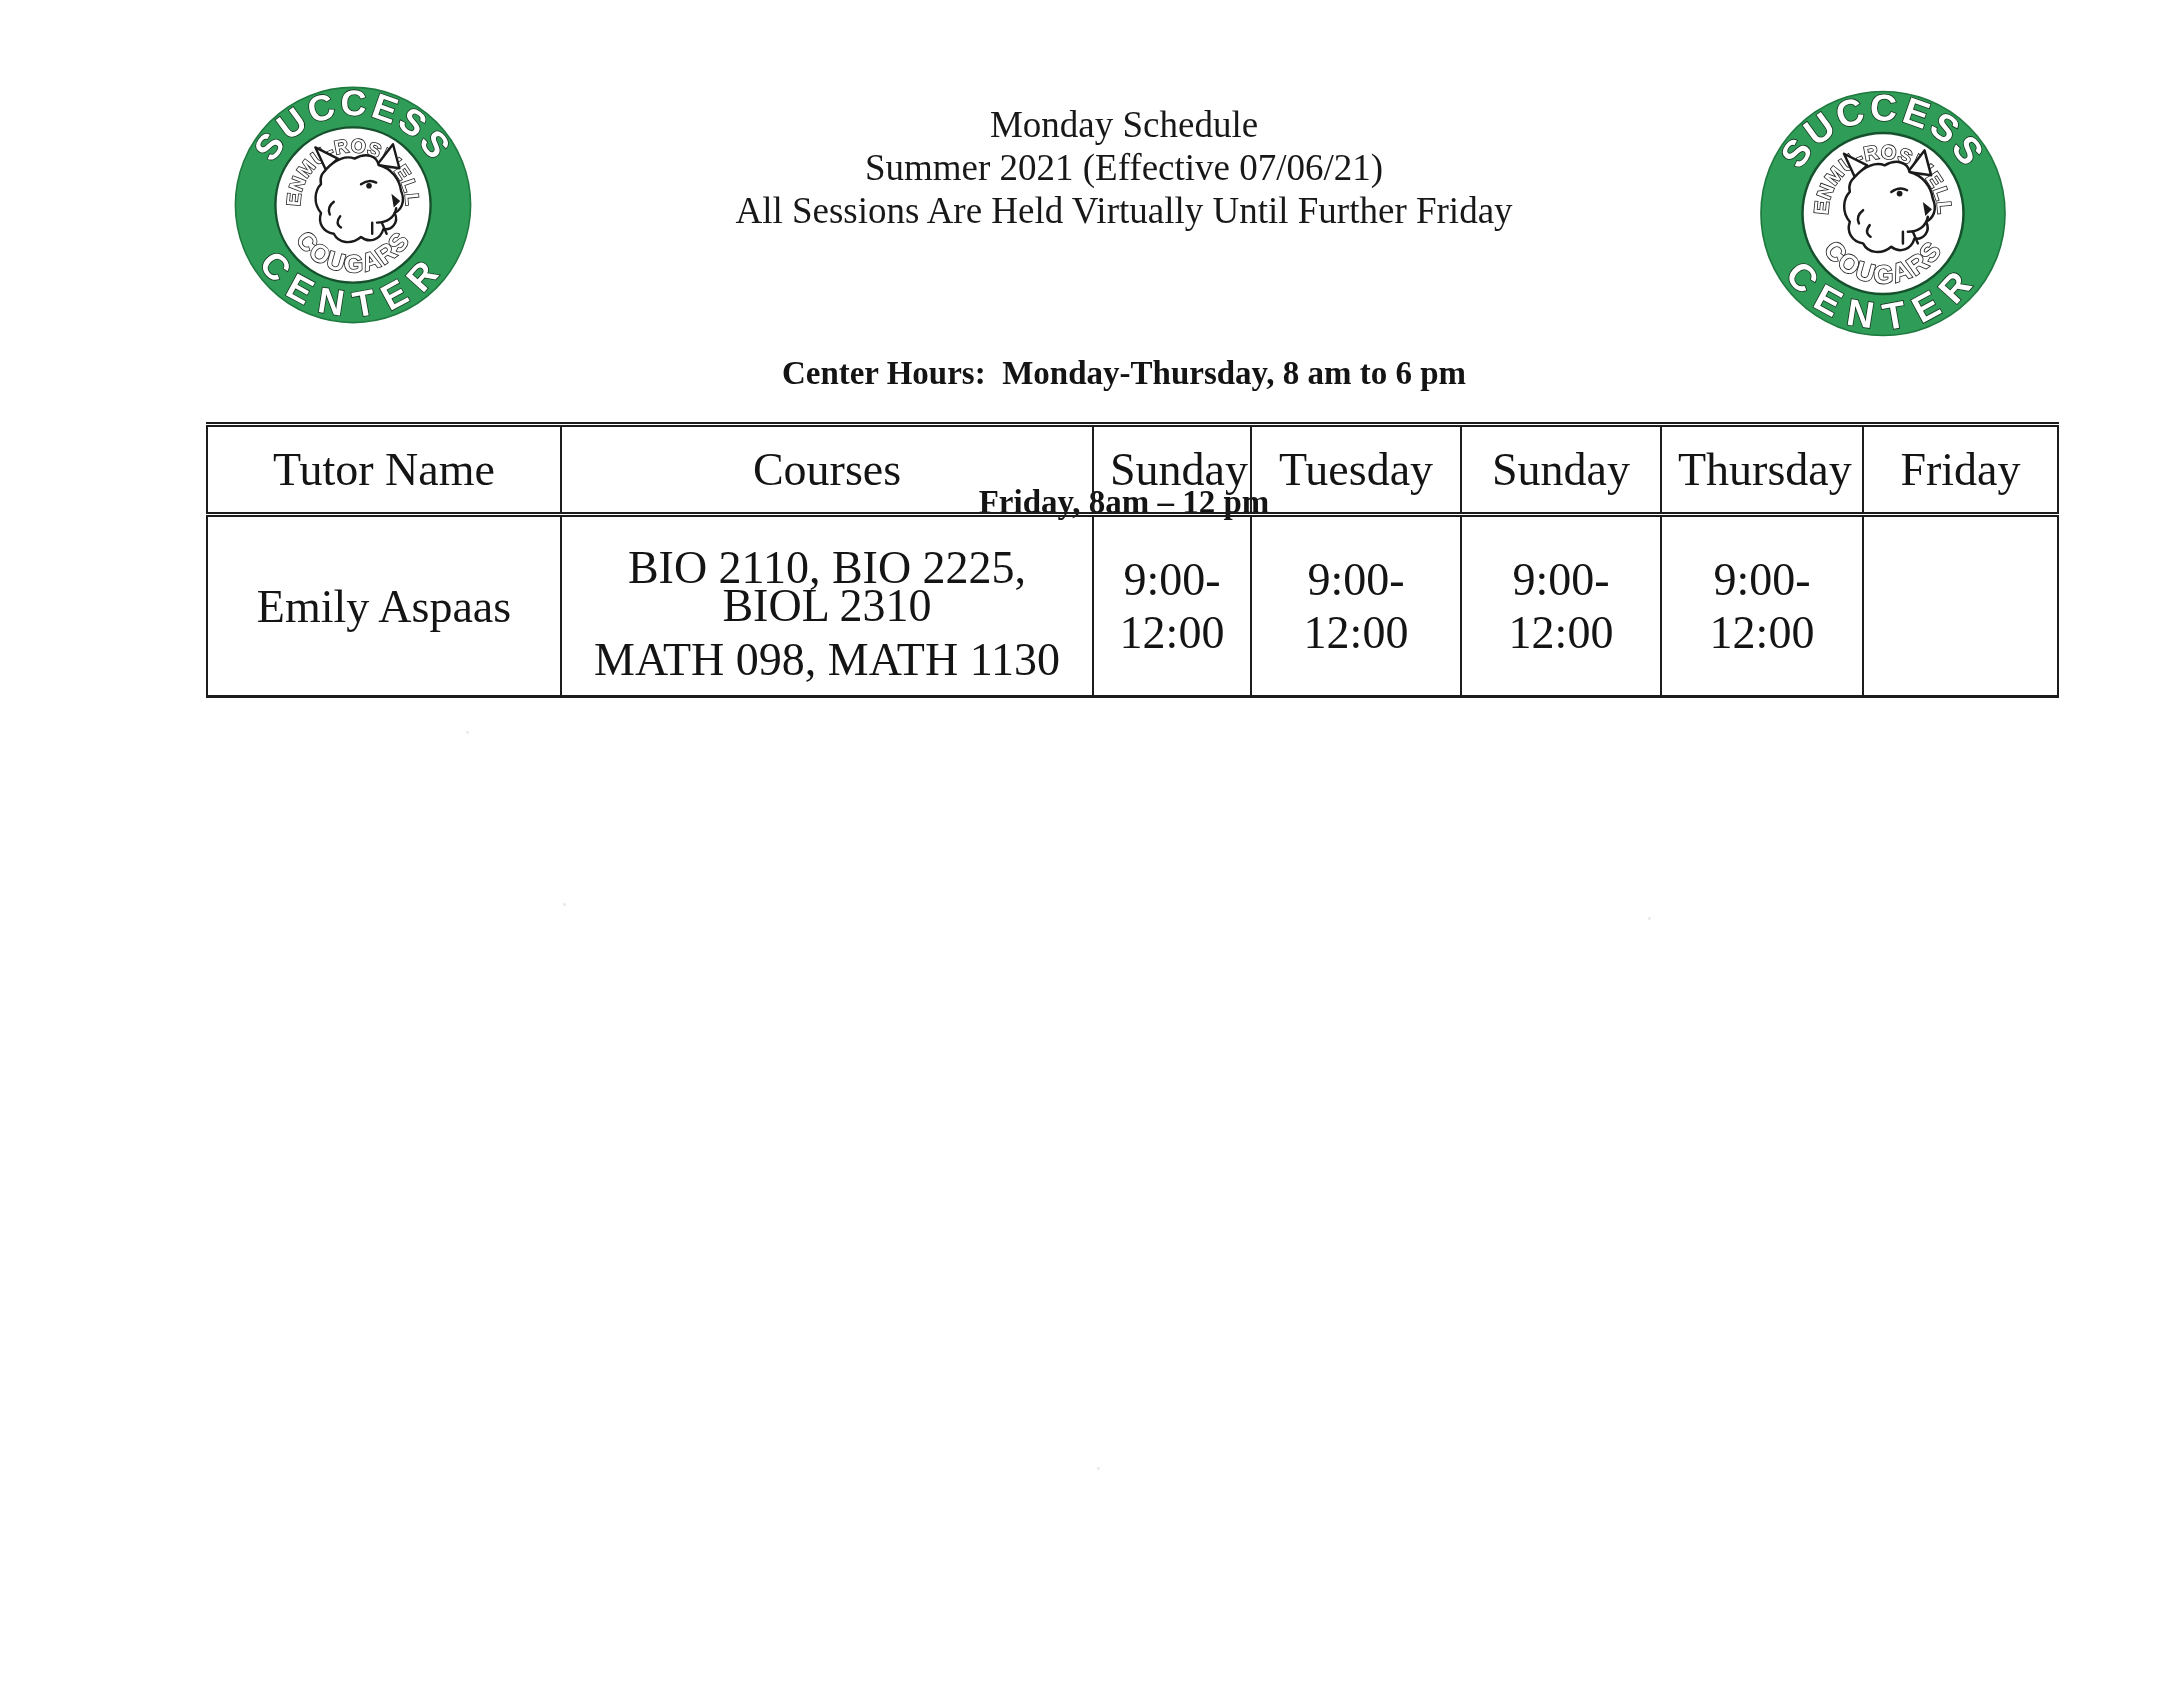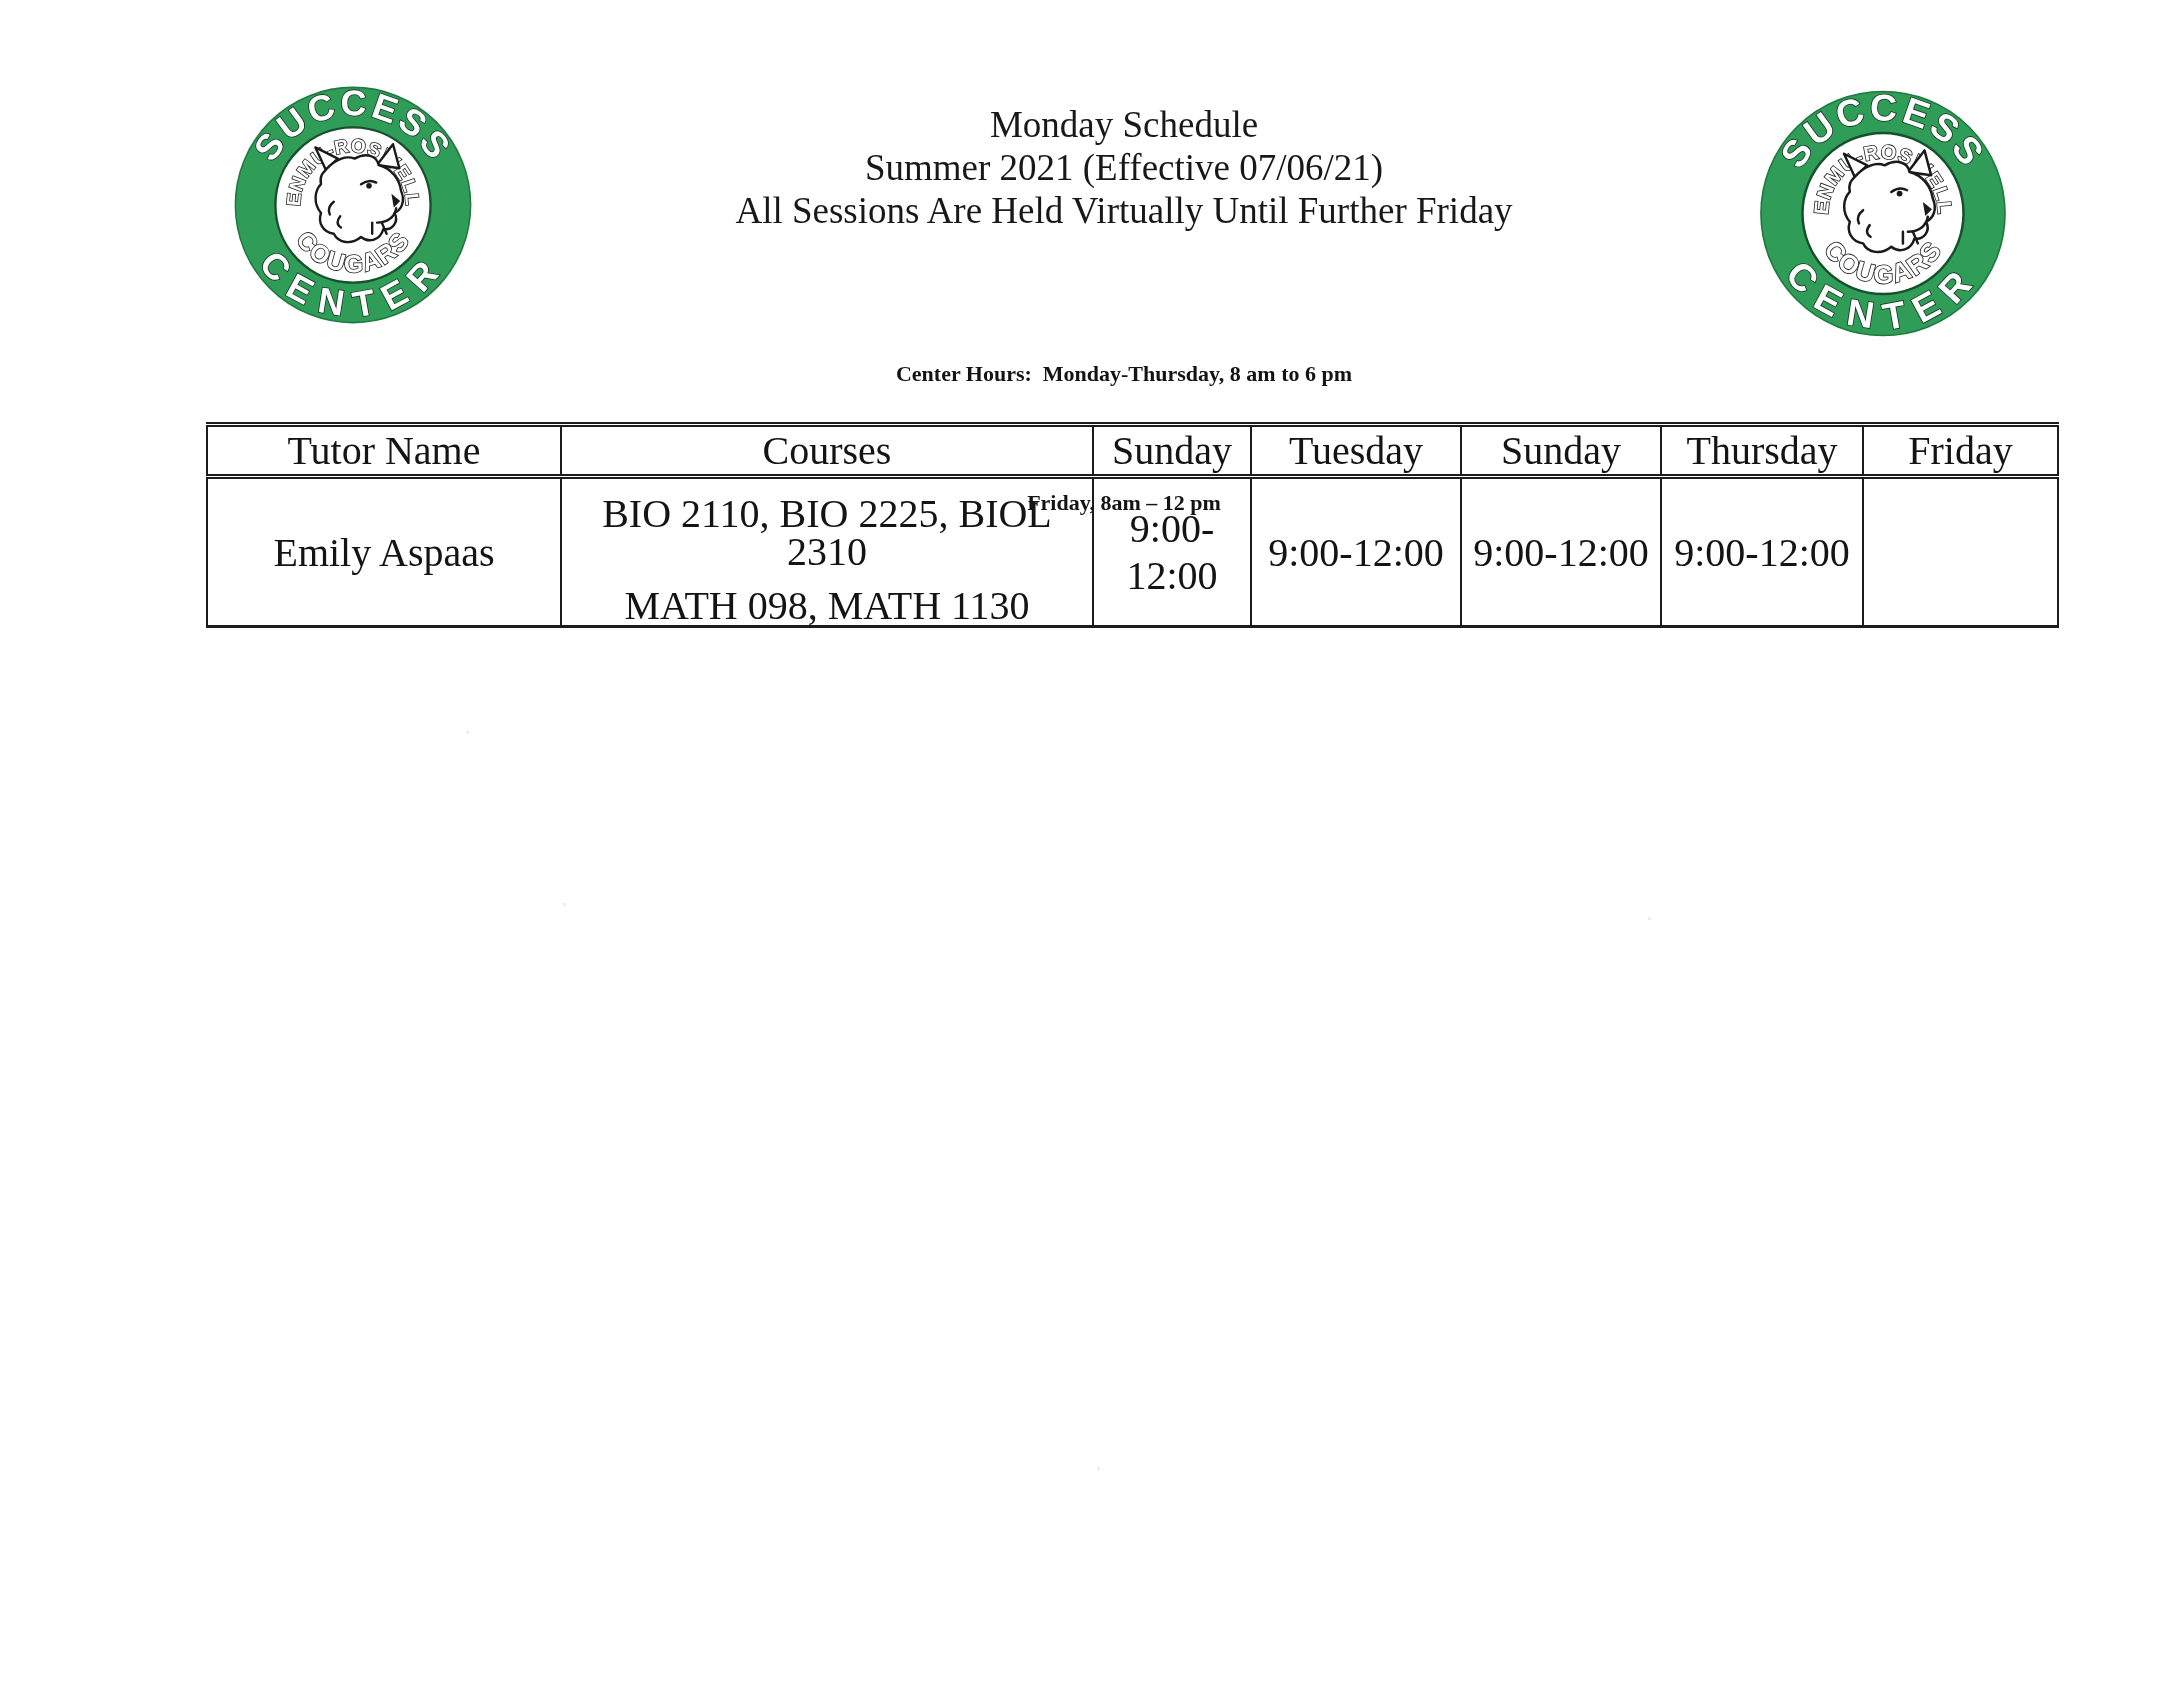--- a/index.html
+++ b/index.html
@@ -12,26 +12,26 @@
   .logo-right{left:1755px;top:89px;width:256px;height:249px;}
   .ring-text{font-family:"Liberation Sans","DejaVu Sans",sans-serif;font-weight:bold;
     fill:#ffffff;stroke:#14341f;stroke-width:2px;paint-order:stroke;font-size:45px;letter-spacing:4px;}
   .ring-bottom{letter-spacing:16px;}
   .inner-arc{font-family:"Liberation Sans","DejaVu Sans",sans-serif;font-weight:bold;
     fill:#ffffff;stroke:#1a1a1a;stroke-width:2px;paint-order:stroke;font-size:24px;letter-spacing:1px;}
   .inner-arc-big{font-size:31px;letter-spacing:2px;}
   .titleblock{position:absolute;left:68px;top:103px;width:2112px;text-align:center;
     font-size:37px;line-height:43px;color:#181818;}
   .hoursblock{position:absolute;left:68px;top:266px;width:2112px;text-align:center;
-    font-size:22px;line-height:43px;font-weight:bold;color:#141414;white-space:pre-wrap;}
+    font-size:33px;line-height:43px;font-weight:bold;color:#141414;white-space:pre-wrap;}
   table.schedule{position:absolute;left:206px;top:422px;width:1851px;
     border-collapse:collapse;table-layout:fixed;}
   .schedule th,.schedule td{
-    border:2.6px solid #1c1c1c;padding:0;text-align:center;vertical-align:middle;
-    font-size:40px;font-weight:normal;color:#141414;}
+    border:2.6px solid #1c1c1c;padding:16px;text-align:center;vertical-align:middle;
+    font-size:46px;font-weight:normal;color:#141414;}
   .schedule thead th{height:40px;border-top:5.1px double #1c1c1c;border-bottom:5.1px double #1c1c1c;}
   .schedule tbody td{height:78px;border-bottom:3.4px solid #1c1c1c;}
   .courses-line{line-height:38px;margin-top:16px;}
   .speck{position:absolute;background:#d8d8d8;border-radius:50%;opacity:.55;}
 </style>
 </head>
 <body>
 
 <svg class="logo logo-left" viewBox="0 0 300 300">
   <defs>

